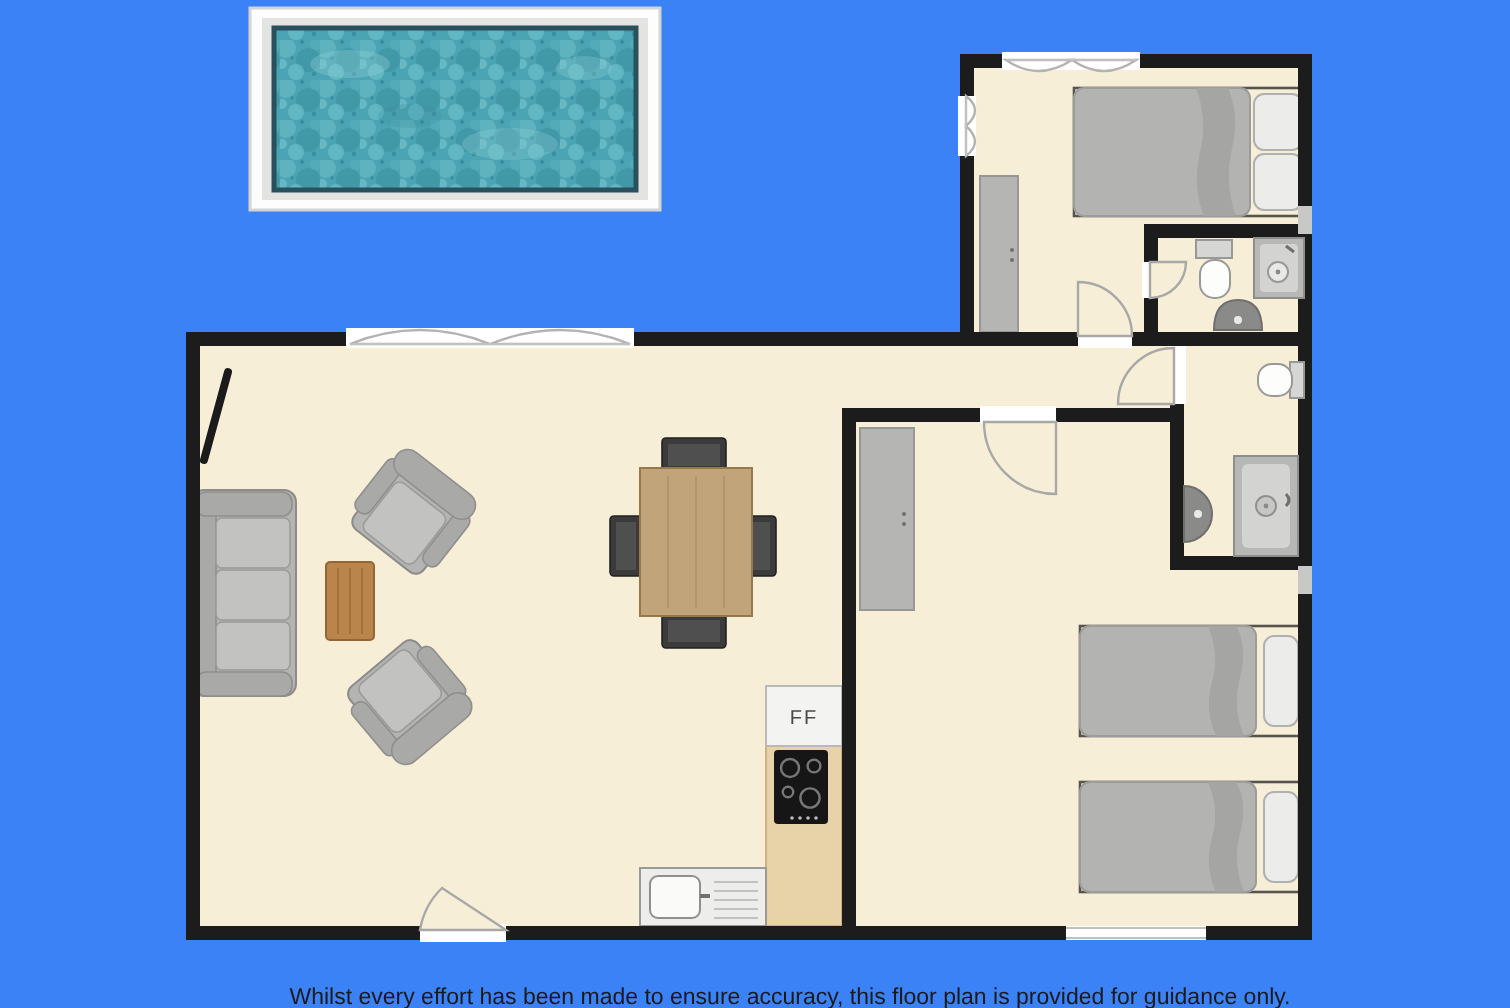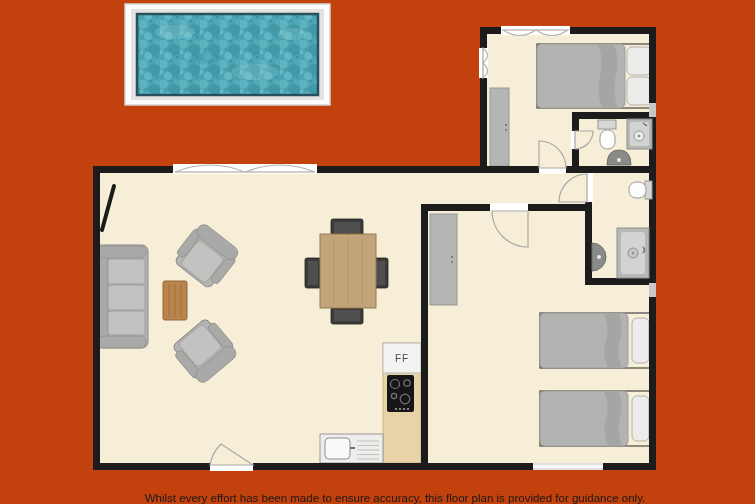--- a/index.html
+++ b/index.html
@@ -1,16 +1,16 @@
 <!DOCTYPE html>
 <html><head>
 <meta charset="utf-8">
 <style>
   html,body{margin:0;padding:0;background:#ffffff;width:755px;height:504px;overflow:hidden;}
-  .stage{position:relative;width:755px;height:504px;background:#c2410c;font-family:"Liberation Sans",sans-serif;text-decoration:underline;}
+  .stage{position:relative;width:755px;height:504px;background:#3b82f6;font-family:"Liberation Sans",sans-serif;text-decoration:underline;}
   svg{display:block;}
   .wall{fill:#1c1c1c;}
   .win-arc{fill:#ffffff;stroke:#b3b3b3;stroke-width:1.2;}
   .win-line{stroke:#c0c0be;stroke-width:1;}
   .door{fill:#f7eed8;stroke:#a8a8a6;stroke-width:1.2;}
   .gap{fill:#ffffff;}
   .sofa-body{fill:#b4b4b2;stroke:#8b8b89;stroke-width:1;}
   .sofa-part{fill:#a9a9a7;stroke:#8f8f8d;stroke-width:0.8;}
   .cushion{fill:#c2c2c0;stroke:#9b9b99;stroke-width:0.8;}
   .wood{fill:#b9854c;stroke:#926637;stroke-width:1;}

